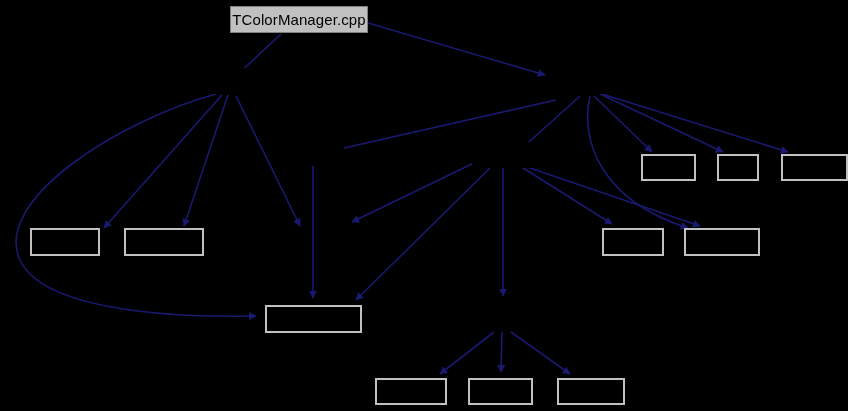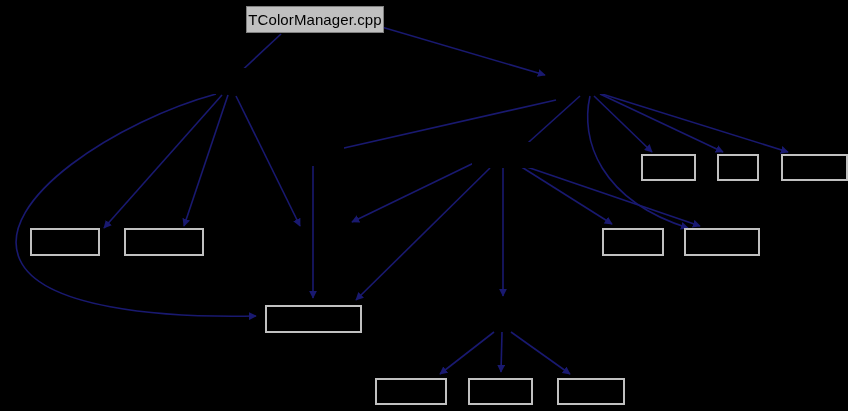--- a/index.html
+++ b/index.html
@@ -82,21 +82,21 @@
         <path d="M 503 168 L 503 296" fill="none" stroke="#191970" stroke-width="1.6" marker-end="url(#arrow)"></path>
         <path d="M 490 168 L 356 300" fill="none" stroke="#191970" stroke-width="1.6" marker-end="url(#arrow)"></path>
         <path d="M 313 166 L 313 298" fill="none" stroke="#191970" stroke-width="1.6" marker-end="url(#arrow)"></path>
         <path d="M 494 332 L 440 374" fill="none" stroke="#191970" stroke-width="1.6" marker-end="url(#arrow)"></path>
         <path d="M 502 332 L 501 372" fill="none" stroke="#191970" stroke-width="1.6" marker-end="url(#arrow)"></path>
         <path d="M 511 332 L 570 374" fill="none" stroke="#191970" stroke-width="1.6" marker-end="url(#arrow)"></path>
       </g>
   </svg>
 
   <div id="nodes-group">
-      <div class="node node-root" style="left: 246px; top: 6px; width: 138px; height: 27px; background: rgb(192, 192, 192); border-color: rgb(128, 128, 128);">
+      <div class="node node-root" style="left: 230px; top: 6px; width: 138px; height: 27px; background: rgb(192, 192, 192); border-color: rgb(128, 128, 128);">
         <span>TColorManager.cpp</span>
       </div>
       <div class="node node-hidden" style="left: 196px; top: 68px; width: 70px; height: 26px;">
         <span></span>
       </div>
       <div class="node node-hidden" style="left: 556px; top: 68px; width: 70px; height: 26px;">
         <span></span>
       </div>
       <div class="node node-hidden" style="left: 278px; top: 140px; width: 66px; height: 26px;">
         <span></span>

